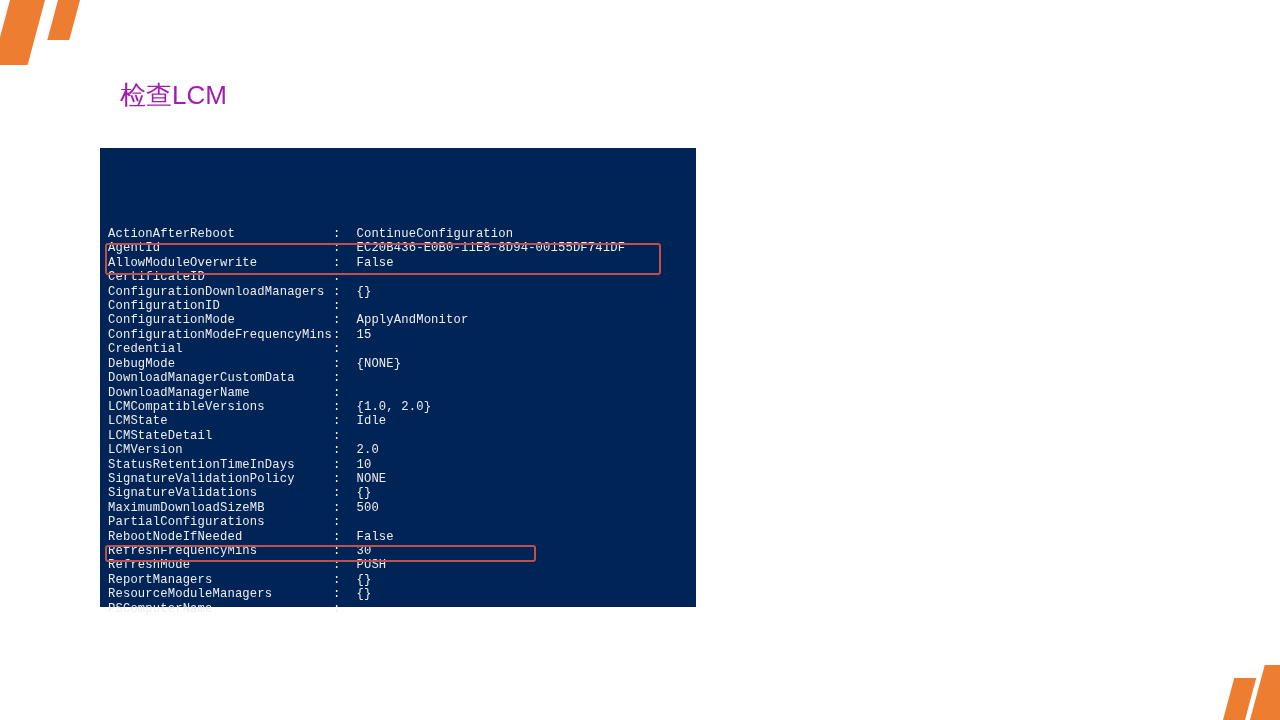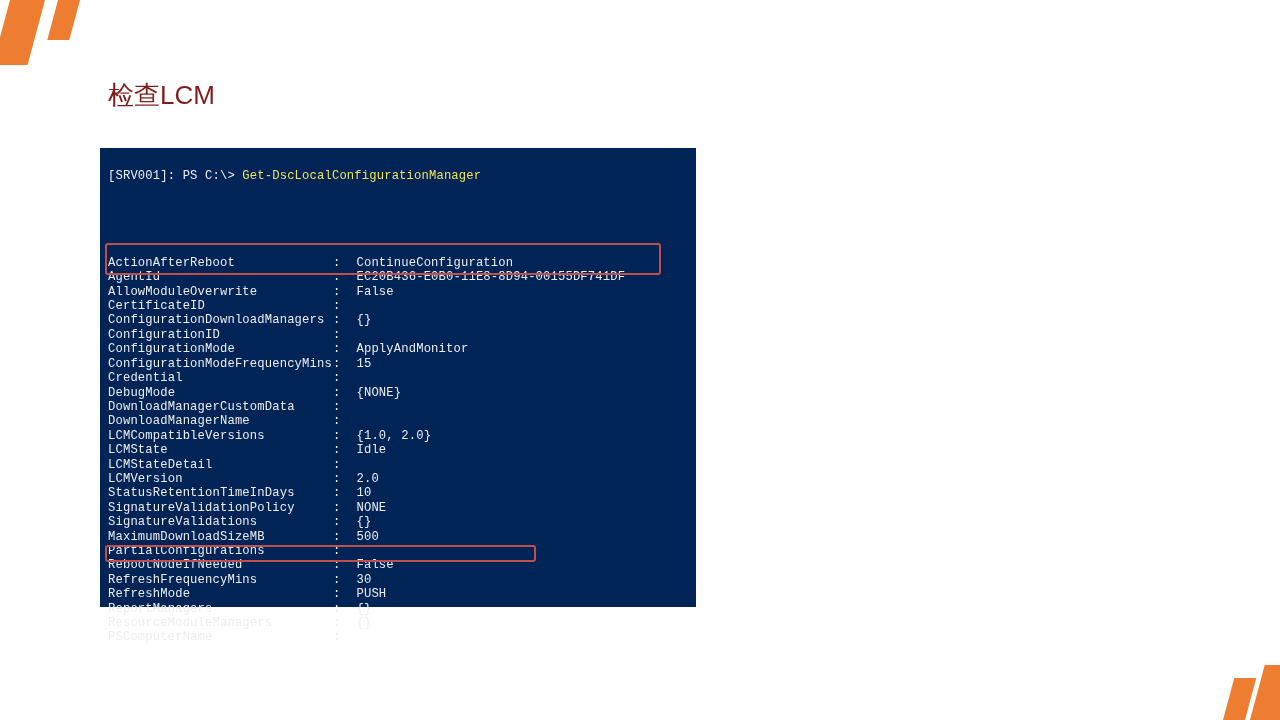--- a/index.html
+++ b/index.html
@@ -62,23 +62,23 @@
     right: -5px;
     width: 35px;
     height: 60px;
     background: #ed7d31;
     transform: skewX(-15deg);
     transform-origin: bottom right;
   }
   .title {
     position: absolute;
     top: 78px;
-    left: 108px;
+    left: 120px;
     font-size: 26px;
-    color: #7f1d1d;
+    color: #a21caf;
     font-weight: 400;
   }
   .console {
     position: absolute;
     top: 148px;
     left: 100px;
     width: 596px;
     height: 459px;
     background: #012456;
     color: #eeedf0;
@@ -111,19 +111,18 @@
 </div>
 
 <div class="logo-bottom">
   <div class="bar1"></div>
   <div class="bar2"></div>
 </div>
 
 <div class="title">检查LCM</div>
 
 <div class="console">
-<span class="row"><span>[SRV001]: PS C:\&gt; </span><span class="prompt-cmd">Get-DscLocalConfigurationManager</span></span>
 <span class="row"> </span>
 <span class="row"> </span>
 <div id="rows-container"><span class="row"><span class="key">ActionAfterReboot</span><span class="sep">:</span><span> ContinueConfiguration</span></span><span class="row"><span class="key">AgentId</span><span class="sep">:</span><span> EC20B436-E0B0-11E8-8D94-00155DF741DF</span></span><span class="row"><span class="key">AllowModuleOverwrite</span><span class="sep">:</span><span> False</span></span><span class="row"><span class="key">CertificateID</span><span class="sep">:</span><span> </span></span><span class="row"><span class="key">ConfigurationDownloadManagers</span><span class="sep">:</span><span> {}</span></span><span class="row"><span class="key">ConfigurationID</span><span class="sep">:</span><span> </span></span><span class="row"><span class="key">ConfigurationMode</span><span class="sep">:</span><span> ApplyAndMonitor</span></span><span class="row"><span class="key">ConfigurationModeFrequencyMins</span><span class="sep">:</span><span> 15</span></span><span class="row"><span class="key">Credential</span><span class="sep">:</span><span> </span></span><span class="row"><span class="key">DebugMode</span><span class="sep">:</span><span> {NONE}</span></span><span class="row"><span class="key">DownloadManagerCustomData</span><span class="sep">:</span><span> </span></span><span class="row"><span class="key">DownloadManagerName</span><span class="sep">:</span><span> </span></span><span class="row"><span class="key">LCMCompatibleVersions</span><span class="sep">:</span><span> {1.0, 2.0}</span></span><span class="row"><span class="key">LCMState</span><span class="sep">:</span><span> Idle</span></span><span class="row"><span class="key">LCMStateDetail</span><span class="sep">:</span><span> </span></span><span class="row"><span class="key">LCMVersion</span><span class="sep">:</span><span> 2.0</span></span><span class="row"><span class="key">StatusRetentionTimeInDays</span><span class="sep">:</span><span> 10</span></span><span class="row"><span class="key">SignatureValidationPolicy</span><span class="sep">:</span><span> NONE</span></span><span class="row"><span class="key">SignatureValidations</span><span class="sep">:</span><span> {}</span></span><span class="row"><span class="key">MaximumDownloadSizeMB</span><span class="sep">:</span><span> 500</span></span><span class="row"><span class="key">PartialConfigurations</span><span class="sep">:</span><span> </span></span><span class="row"><span class="key">RebootNodeIfNeeded</span><span class="sep">:</span><span> False</span></span><span class="row"><span class="key">RefreshFrequencyMins</span><span class="sep">:</span><span> 30</span></span><span class="row"><span class="key">RefreshMode</span><span class="sep">:</span><span> PUSH</span></span><span class="row"><span class="key">ReportManagers</span><span class="sep">:</span><span> {}</span></span><span class="row"><span class="key">ResourceModuleManagers</span><span class="sep">:</span><span> {}</span></span><span class="row"><span class="key">PSComputerName</span><span class="sep">:</span><span> </span></span></div>
 <div class="highlight-box hl1"></div>
 <div class="highlight-box hl2"></div>
 </div>
 
 </body></html>

